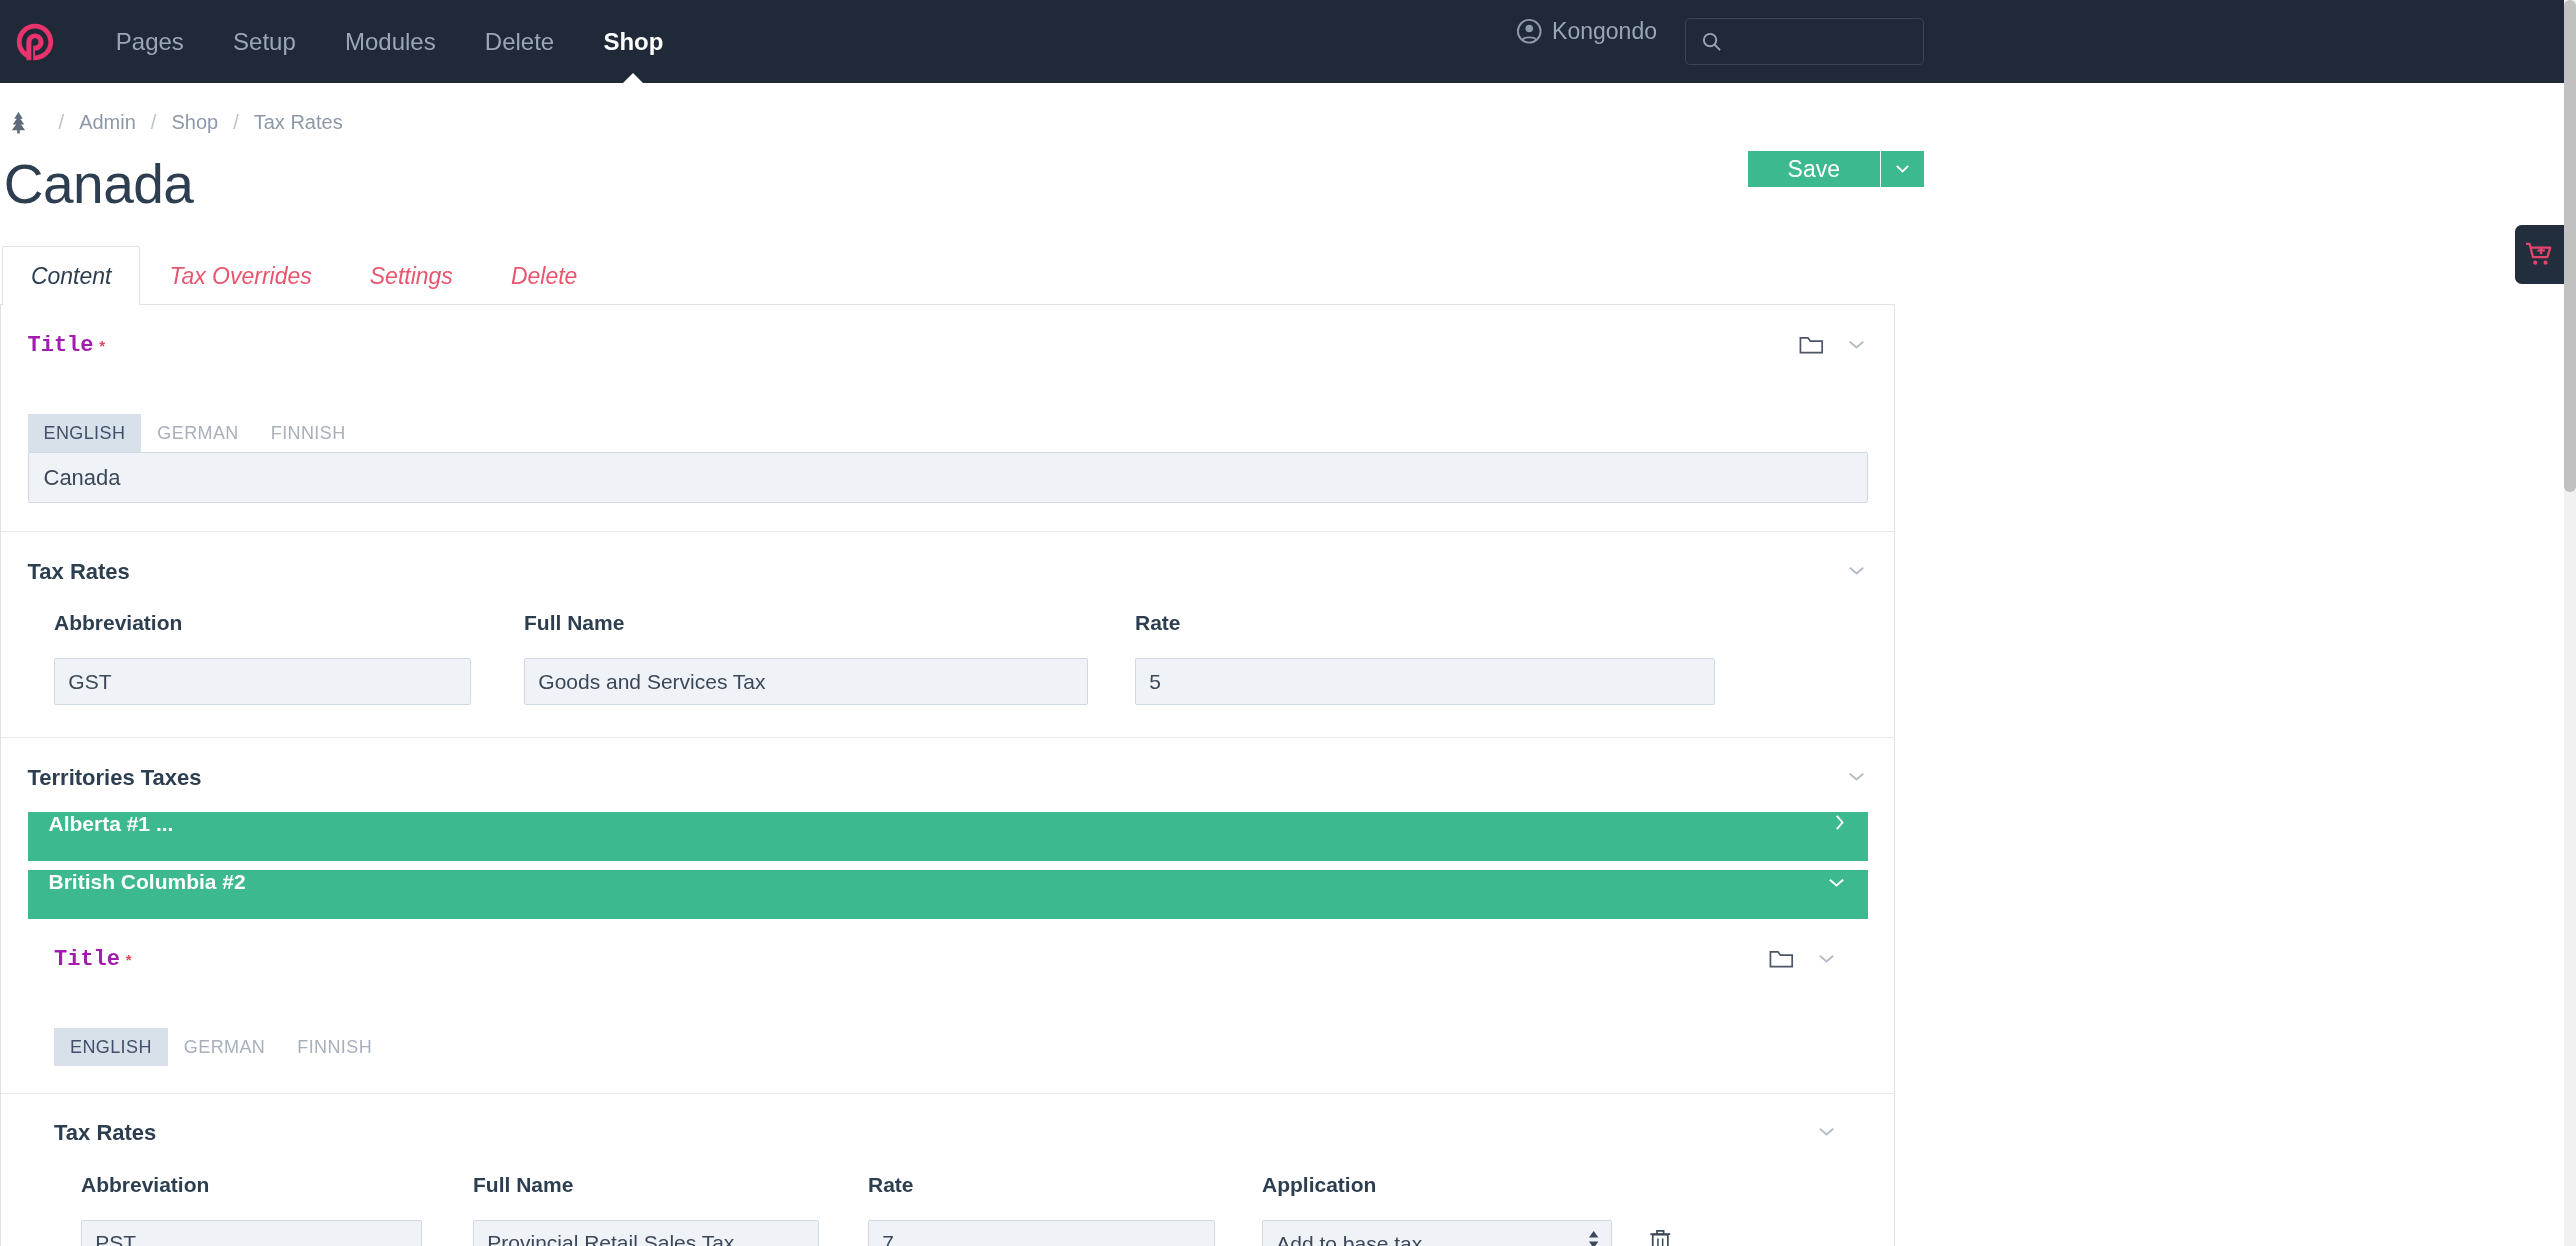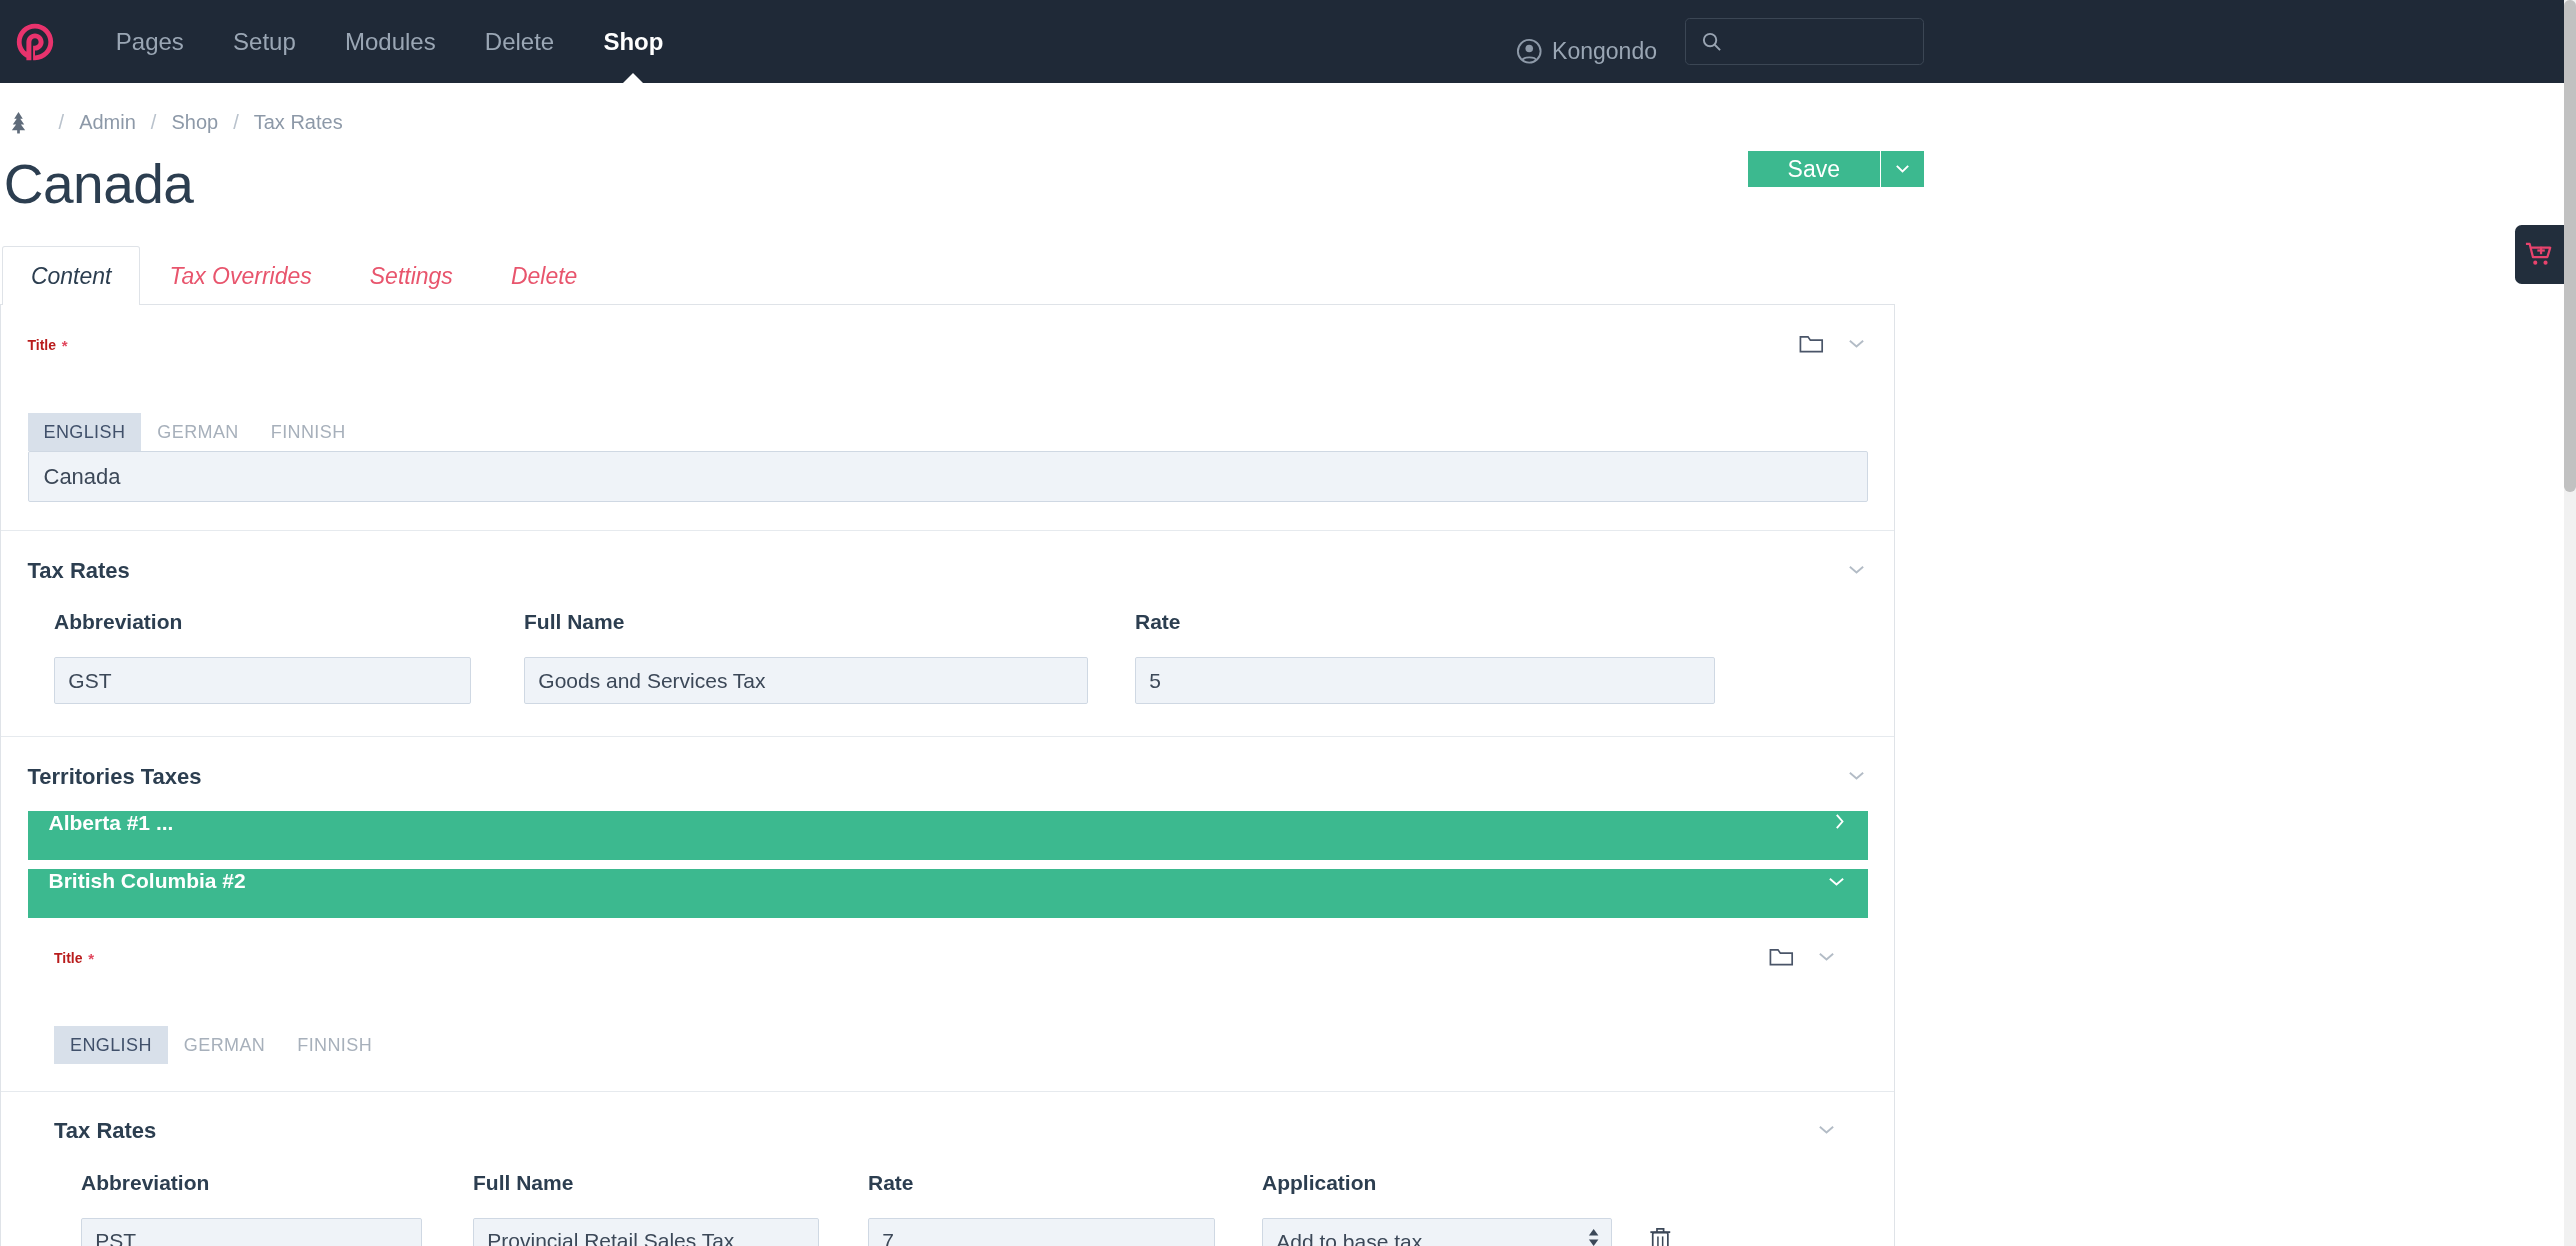--- a/index.html
+++ b/index.html
@@ -52,21 +52,21 @@
     transform: translateX(-50%);
     width: 0; height: 0;
     border-left: 10.4px solid transparent;
     border-right: 10.4px solid transparent;
     border-bottom: 10.4px solid #ffffff;
   }
 
   .masthead-right {
     margin-left: auto;
     display: flex;
-    align-items: flex-end;
+    align-items: flex-start;
     gap: 0px;
     padding-right: 640px;
   }
   .user-chip {
     display: flex; align-items: center; gap: 9.5px;
     color: #9aa6b4; font-size: 23px;
     cursor: pointer; white-space: nowrap;
     margin-right: 28px;
   }
   .user-avatar { display:block; }
@@ -184,23 +184,24 @@
     padding: 28px 26.5px 28px 26.5px;
     border-bottom: 0.9px solid #e6eaee;
     position: relative;
   }
 
   .field-head {
     display: flex; align-items: center;
     margin-bottom: 21px;
   }
   .field-label {
-    font-size: 14px;
+    font-size: 22px;
     font-weight: 700;
-    color: #b91c1c;
+    color: #a21caf;
+    font-family: Liberation Mono, monospace;
   }
   .req { color: #e1485e; margin-left: 5.7px; font-weight: 700; }
   .field-head-icons {
     margin-left: auto;
     display: flex; align-items: center; gap: 21px;
   }
 
   .lang-tabs { display: flex; margin-bottom: 0; }
   .lang-tab {
     font-size: 18px;

